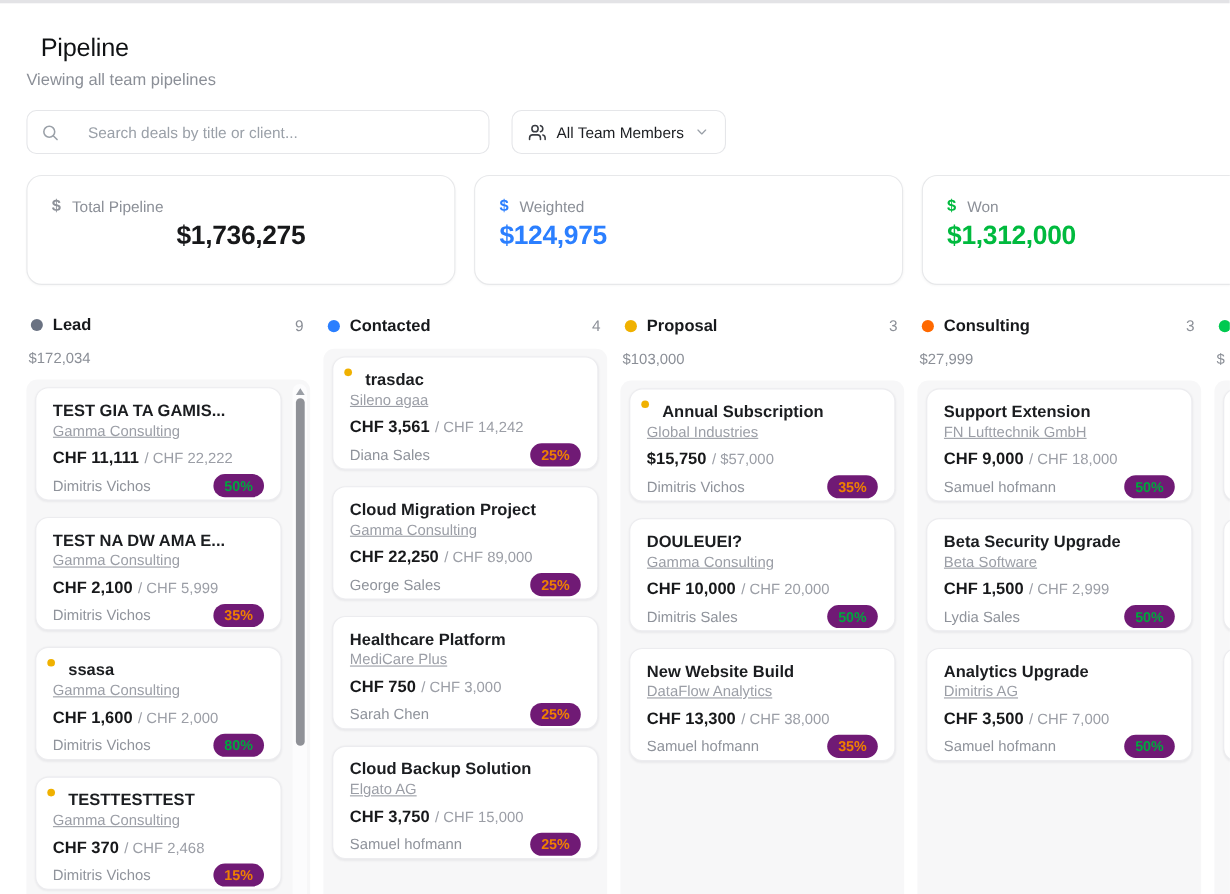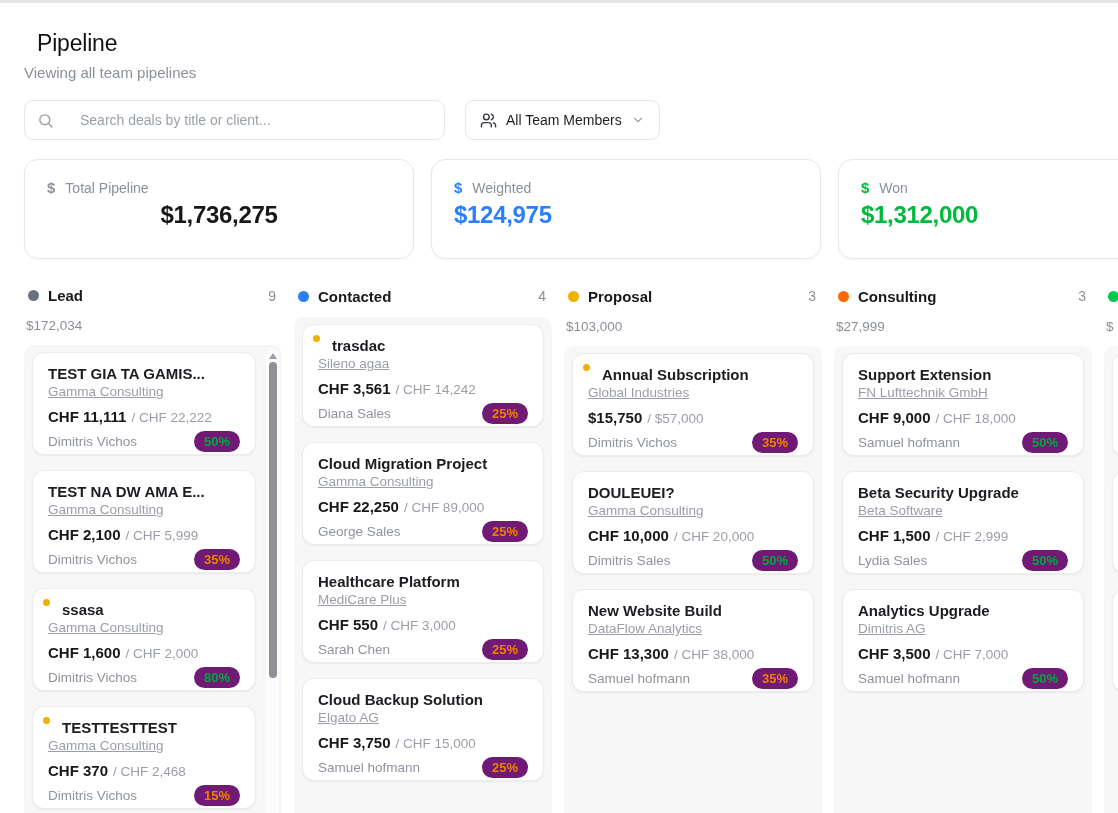--- a/index.html
+++ b/index.html
@@ -226,21 +226,21 @@
     <div class="card-foot">
       <span class="owner">George Sales</span>
       <span class="badge orange">25%</span>
     </div>
   </div>
             <div class="card">
 
     <div class="card-title">Healthcare Platform</div>
     <div class="card-client">MediCare Plus</div>
     <div class="card-amounts">
-      <span class="amt">CHF 550</span>
+      <span class="amt">CHF 750</span>
       <span class="amt-rest">/ CHF 3,000</span>
     </div>
     <div class="card-foot">
       <span class="owner">Sarah Chen</span>
       <span class="badge orange">25%</span>
     </div>
   </div>
             <div class="card">
 
     <div class="card-title">Cloud Backup Solution</div>

